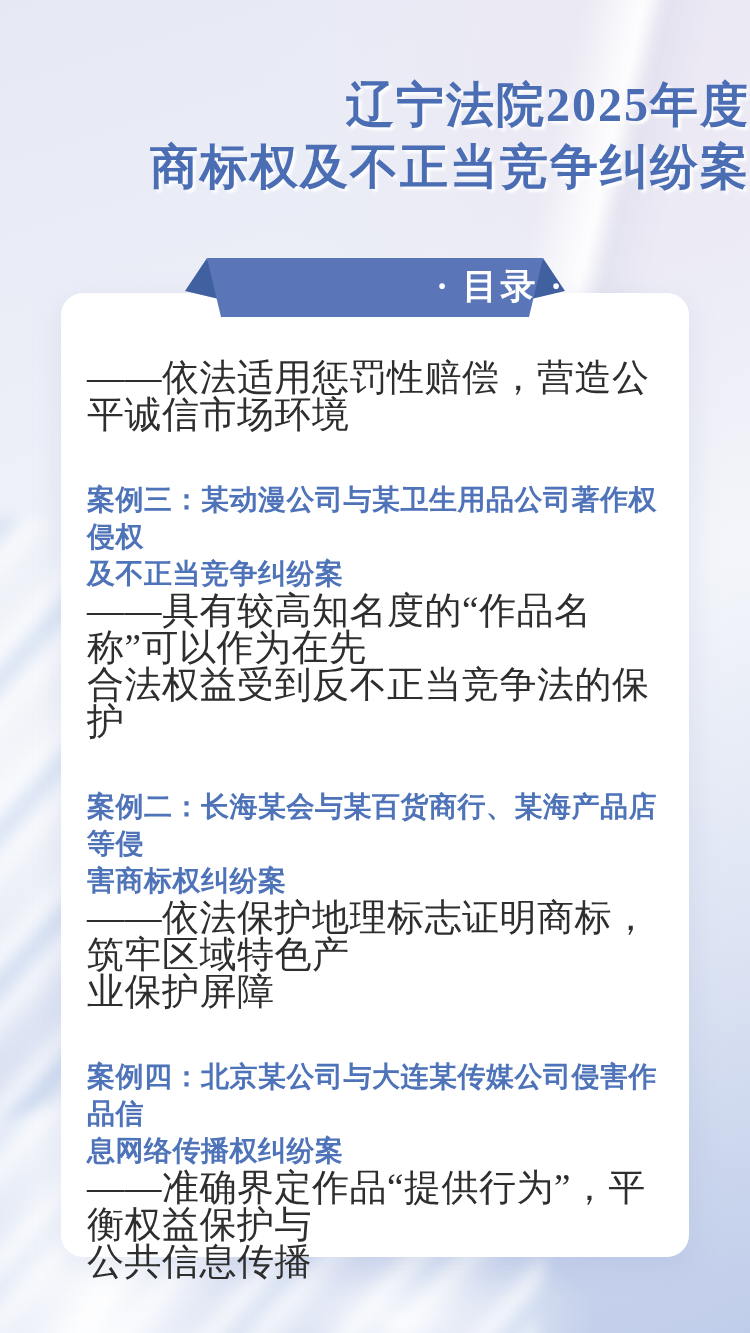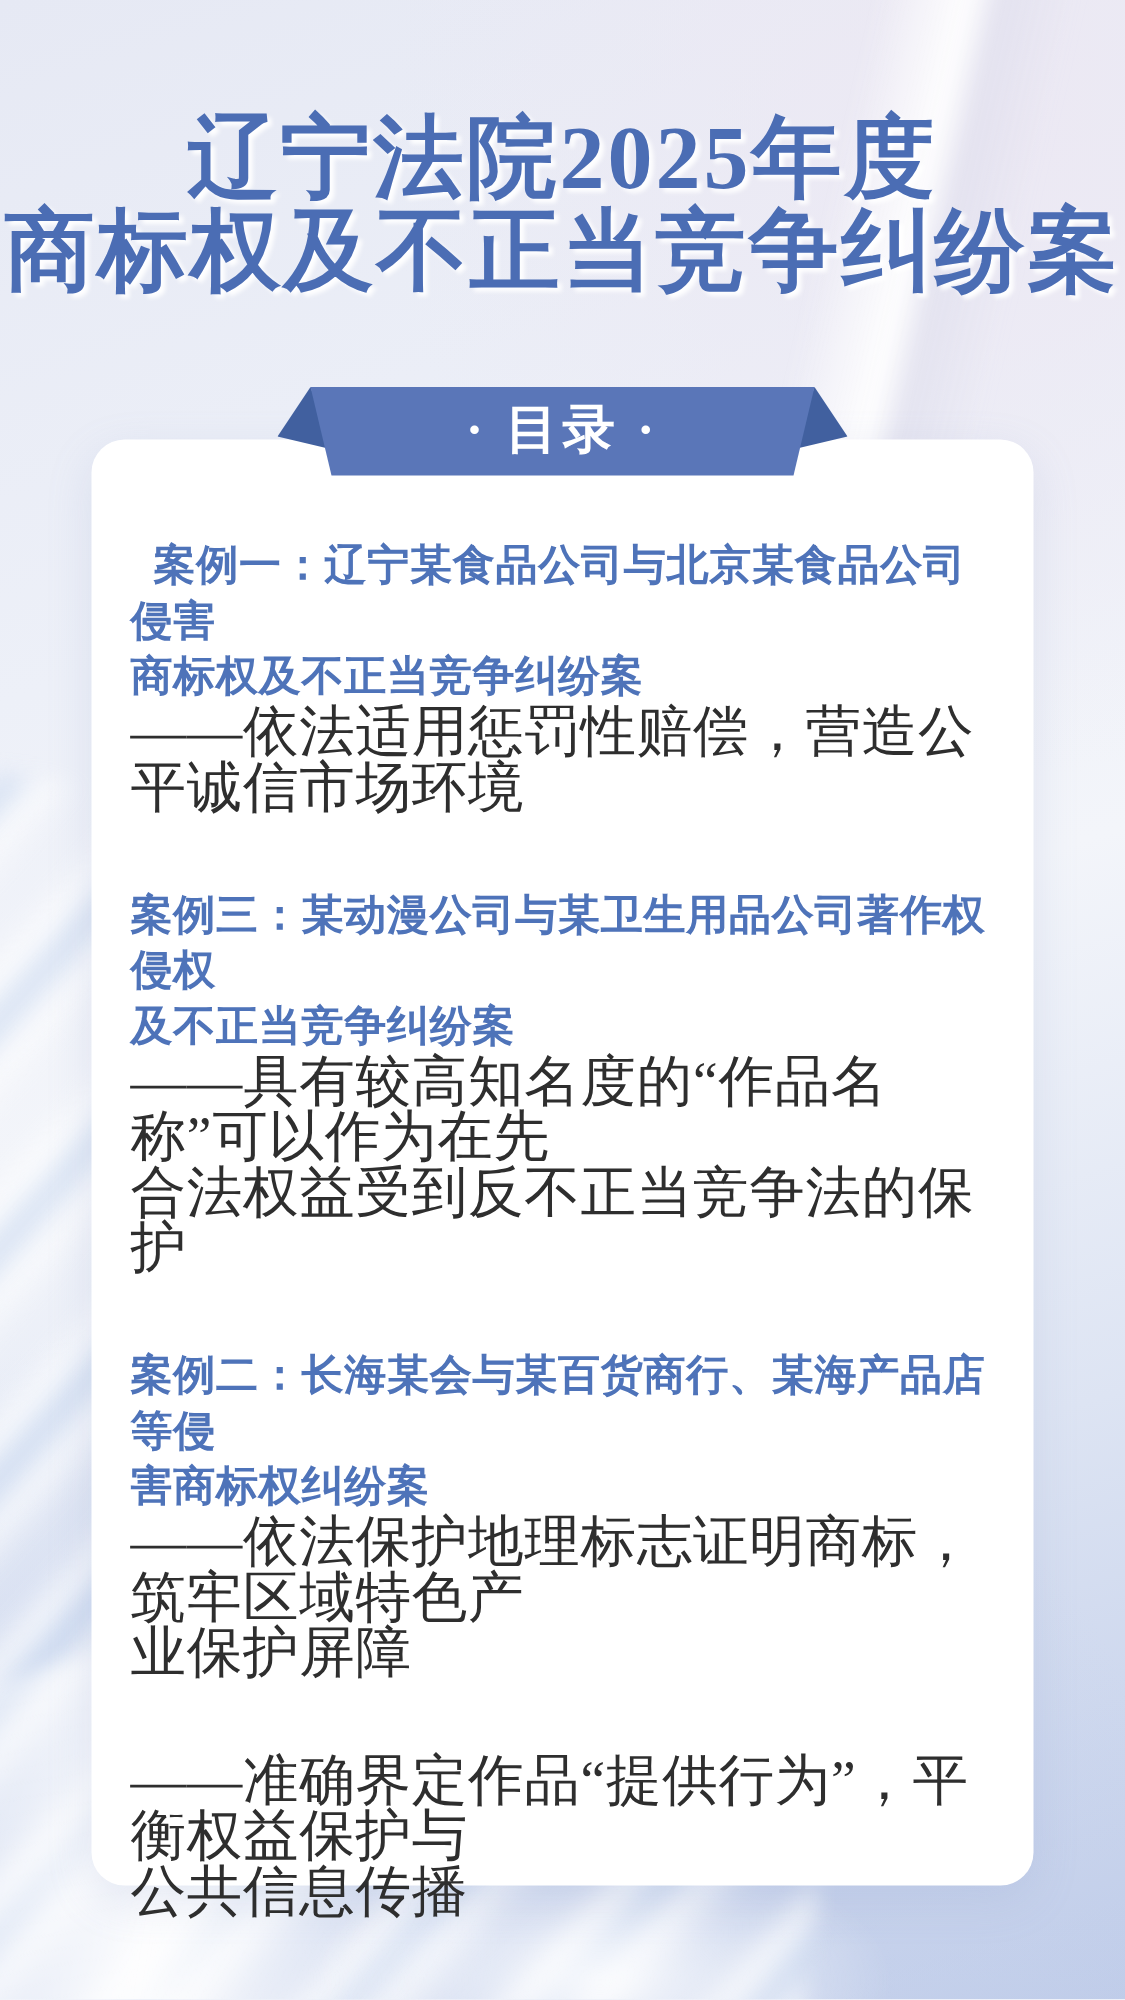--- a/index.html
+++ b/index.html
@@ -50,22 +50,22 @@
   }
   .glow-bottom {
     position: absolute; left: 120px; top: 1190px; width: 560px; height: 260px;
     background: radial-gradient(50% 50% at 50% 50%, rgba(255,255,255,0.85) 0%, rgba(255,255,255,0) 70%);
     filter: blur(4px);
   }
 
   
   .main-title {
     position: absolute; top: 74px; left: 0; width: 750px;
-    text-align: center;
-    font-size: 60px; font-weight: 700; line-height: 62px;
+    text-align: right;
+    font-size: 48px; font-weight: 700; line-height: 62px;
     letter-spacing: 2px;
     color: var(--title-blue);
     text-shadow: 3px 3px 3px rgba(255,255,255,0.95);
   }
 
   
   .card {
     position: absolute; left: 61px; top: 293px;
     width: 628px; height: 964px;
     background: var(--card-bg);
@@ -91,21 +91,21 @@
   
   .ribbon {
     position: absolute; left: 185px; top: 248px;
     width: 380px; height: 84px;
   }
   .ribbon svg { position: absolute; inset: 0; }
   .ribbon .band { fill: var(--ribbon-band); }
   .ribbon .fold { fill: var(--ribbon-fold); }
   .ribbon-label {
     position: absolute; left: 0; top: 10px; width: 380px; height: 77px;
-    line-height: 57px; text-align: center;
+    line-height: 57px; text-align: right;
     color: #ffffff; font-size: 35px; font-weight: 700;
     letter-spacing: 3px;
   }
 </style>
 </head>
 <body>
 
 <div class="bg">
   <div class="streaks-left"></div>
   <div class="streak-top-right"></div>
@@ -114,40 +114,40 @@
 </div>
 
 <header class="main-title">
   <div>辽宁法院2025年度</div>
   <div>商标权及不正当竞争纠纷案</div>
 </header>
 
 <section class="card">
   <div id="case-list">
   <div class="case">
-    <div class="case-title indent">案例一：辽宁某食品公司与北京某食品公司侵害
-商标权及不正当竞争纠纷案</div>
     <div class="case-subtitle">——依法适用惩罚性赔偿，营造公平诚信市场环境</div>
   </div>
 
   <div class="case">
     <div class="case-title">案例三：某动漫公司与某卫生用品公司著作权侵权
 及不正当竞争纠纷案</div>
     <div class="case-subtitle">——具有较高知名度的“作品名称”可以作为在先
 合法权益受到反不正当竞争法的保护</div>
   </div>
 
   <div class="case">
     <div class="case-title">案例二：长海某会与某百货商行、某海产品店等侵
 害商标权纠纷案</div>
     <div class="case-subtitle">——依法保护地理标志证明商标，筑牢区域特色产
 业保护屏障</div>
   </div>
 
   <div class="case">
+    <div class="case-title">案例四：北京某公司与大连某传媒公司侵害作品信
+息网络传播权纠纷案</div>
     <div class="case-subtitle">——准确界定作品“提供行为”，平衡权益保护与
 公共信息传播</div>
   </div>
 
 </div>
 </section>
 
 <div class="ribbon">
   <svg viewBox="0 0 380 84" width="380" height="84">
     <polygon class="fold" points="22,10 0,43 38,52"></polygon>

